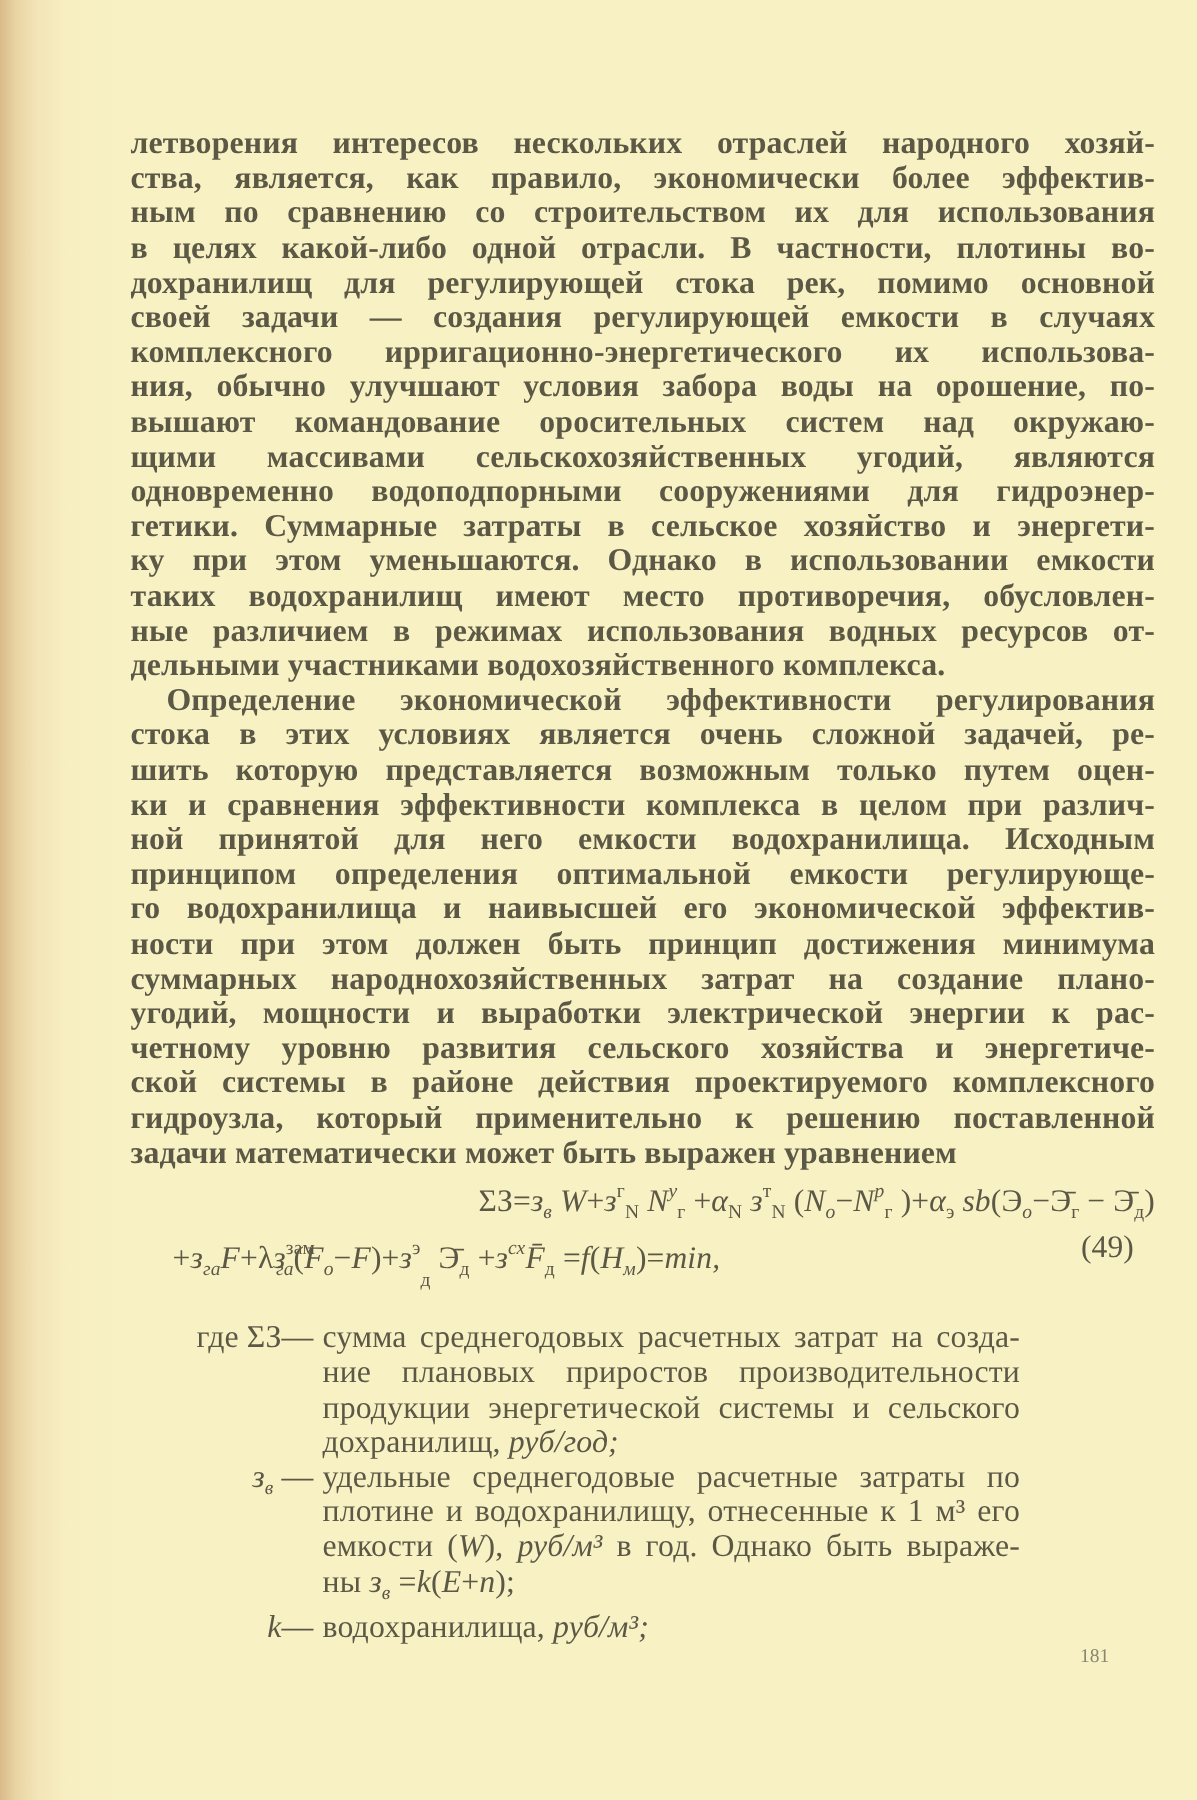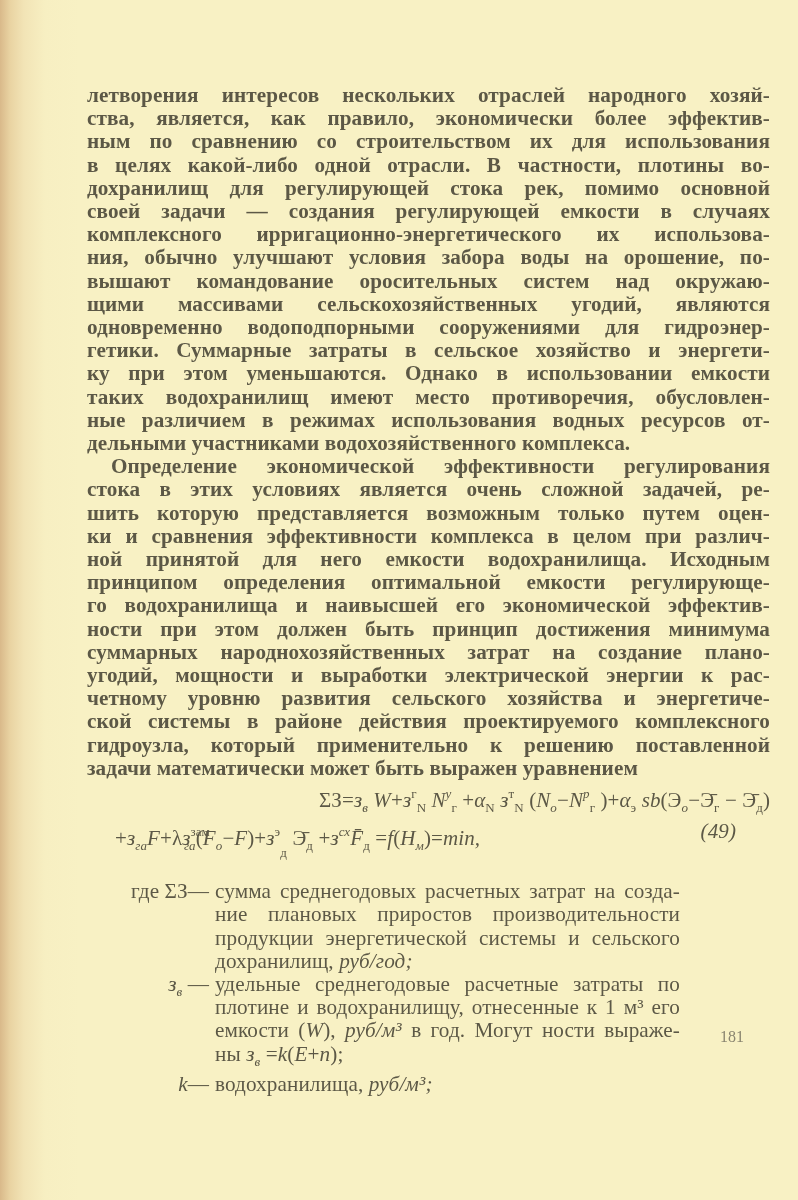--- a/index.html
+++ b/index.html
@@ -22,29 +22,29 @@
   .para { margin:0; text-align:justify; text-align-last:auto;font-weight:bold; }
   .line { display:block; white-space:nowrap; text-align:justify; text-align-last:justify; }
   .line.last { text-align-last:left; }
   .indent { padding-left:24px; }
   .eq { position:relative; height:38px; white-space:nowrap; font-size:21px; }
   .eq1 { margin-top:2px;text-align:right; }
   .eq2 { padding-left:28px; height:44px; }
   .eq i { font-style:italic; }
   .sub { font-size:13px; vertical-align:-5px; }
   .sup { font-size:13px; vertical-align:9px; }
-  .eqnum { position:absolute; right:34px; top:0;font-style:italic; }
+  .eqnum { position:absolute; right:14px; top:0; }
   .defs { margin-top:16px; }
   .def { display:flex; }
   .def-term { width:122px; flex:none; text-align:right; padding-right:6px; white-space:nowrap; }
   .def-body { width:465px; }
   .def-body .line { text-align-last:justify; }
   .def-body .line.last { text-align-last:left; }
   .page-number {
-    position:absolute; left:720px; top:1028px; font-size:16px; color:#8a8570;
+    position:absolute; left:720px; top:1096px; font-size:13px; color:#8a8570;
   }
   em { font-style:italic; }
 </style>
 </head>
 <body>
 
 <div class="page-bg"></div>
 
 <div class="content">
 
@@ -114,21 +114,21 @@
         <span class="line">продукции энергетической системы и сельского</span>
         <span class="line last"><span>дохранилищ,</span> <em>руб/год;</em></span>
       </div>
     </div>
 
     <div class="def">
       <div class="def-term"><i>з</i><span class="sub"><i>в</i></span><span> —</span></div>
       <div class="def-body">
         <span class="line">удельные среднегодовые расчетные затраты по</span>
         <span class="line">плотине и водохранилищу, отнесенные к 1 м³ его</span>
-        <span class="line"><span>емкости (</span><i>W</i><span>), </span><em>руб/м³</em><span> в год. Могут ности выраже-</span></span>
+        <span class="line"><span>емкости (</span><i>W</i><span>), </span><em>руб/м³</em><span> в год. Однако быть выраже-</span></span>
         <span class="line last"><span>ны </span><i>з</i><span class="sub"><i>в</i></span><span> =</span><i>k</i><span>(</span><i>E</i><span>+</span><i>n</i><span>);</span></span>
       </div>
     </div>
 
     <div class="def">
       <div class="def-term"><i>k</i><span>—</span></div>
       <div class="def-body">
         <span class="line last"><span>водохранилища,</span> <em>руб/м³;</em></span>
       </div>
     </div>

